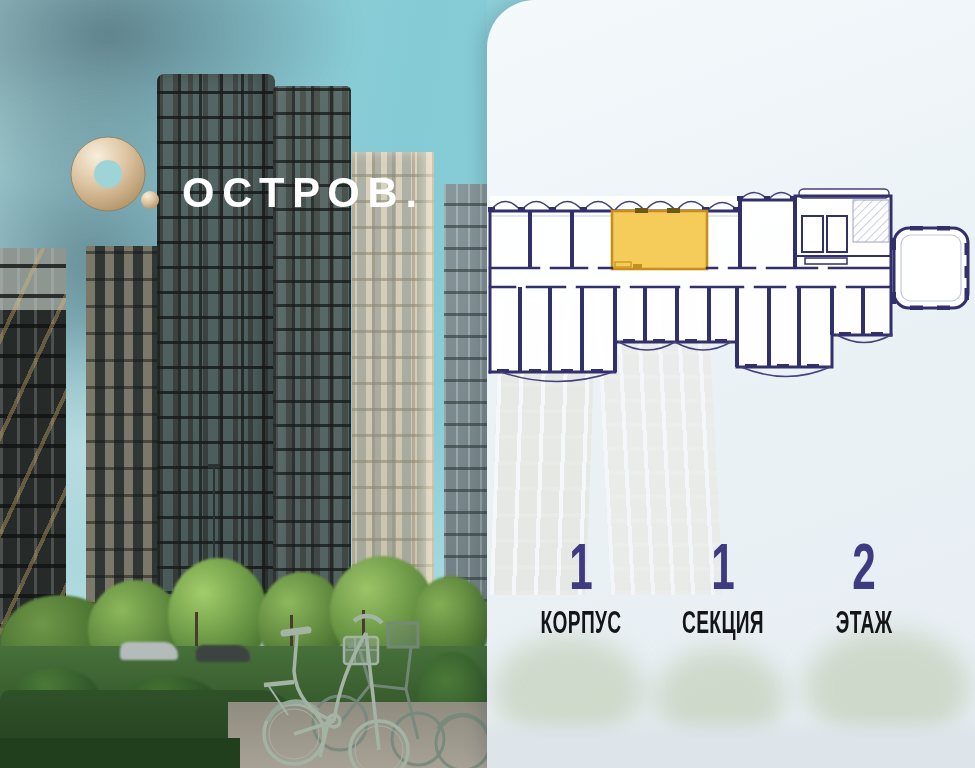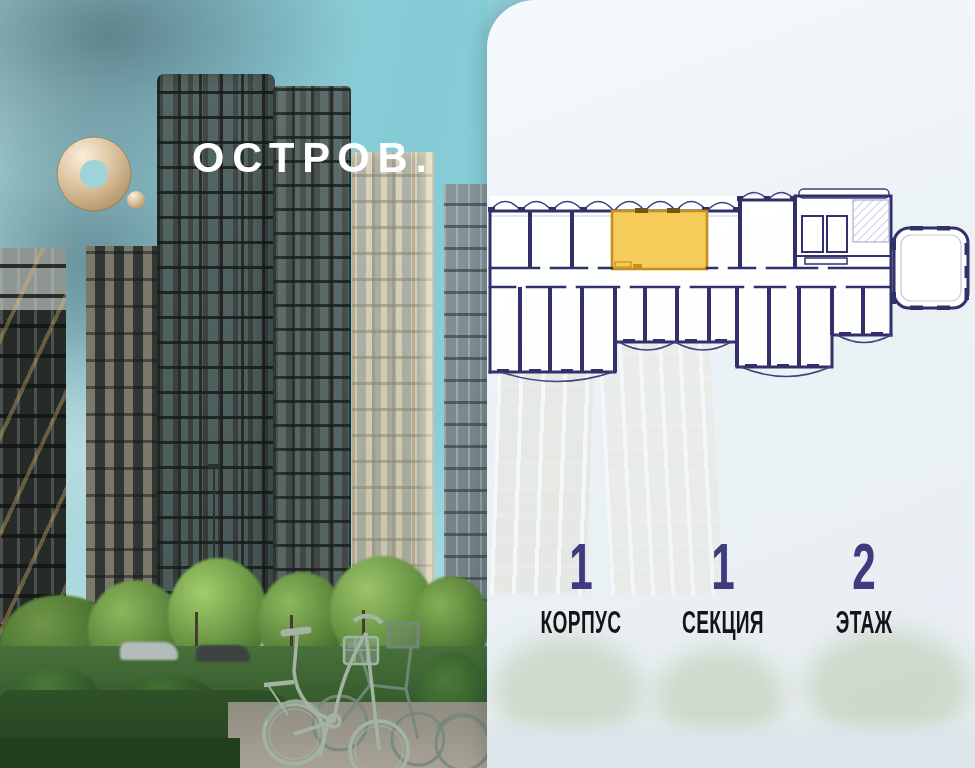--- a/index.html
+++ b/index.html
@@ -76,21 +76,21 @@
   .pavement { position:absolute; left:228px; top:702px; width:259px; height:66px;
     background:linear-gradient(180deg,#8f8c80,#a8a296); }
   .grass { position:absolute; left:0; top:738px; width:240px; height:30px; background:#223f1d; }
   .car { position:absolute; border-radius:8px 14px 4px 4px; filter:blur(1px); }
   .car-silver { left:120px; top:642px; width:58px; height:18px; background:#b3bcbb; }
   .car-dark { left:196px; top:645px; width:54px; height:17px; background:#3c4442; }
 
   .bikes { position:absolute; left:248px; top:593px; width:242px; height:175px; }
 
   
-  .logo { position:absolute; left:56px; top:136px; display:flex; align-items:flex-start; cursor:pointer;gap:24px; }
+  .logo { position:absolute; left:70px; top:136px; display:flex; align-items:flex-end; cursor:pointer; }
   .logo-text { margin-left:20px; color:#ffffff; font-weight:700; font-size:43px; letter-spacing:8px;
     line-height:1; transform:scaleX(.97); transform-origin:left center; }
 
   
   .panel { position:absolute; left:487px; top:0; width:488px; height:768px; overflow:hidden;
     border-radius:48px 0 0 0;
     background:linear-gradient(160deg,#f4f9fb 0%, #ebf2f6 45%, #e7edf2 100%);
     box-shadow:-6px 0 18px rgba(30,50,60,.18); }
   .ghost { position:absolute; }
   .ghost-tower-a { left:8px; top:300px; width:96px; height:295px; opacity:.5; transform:skewX(-2deg);

